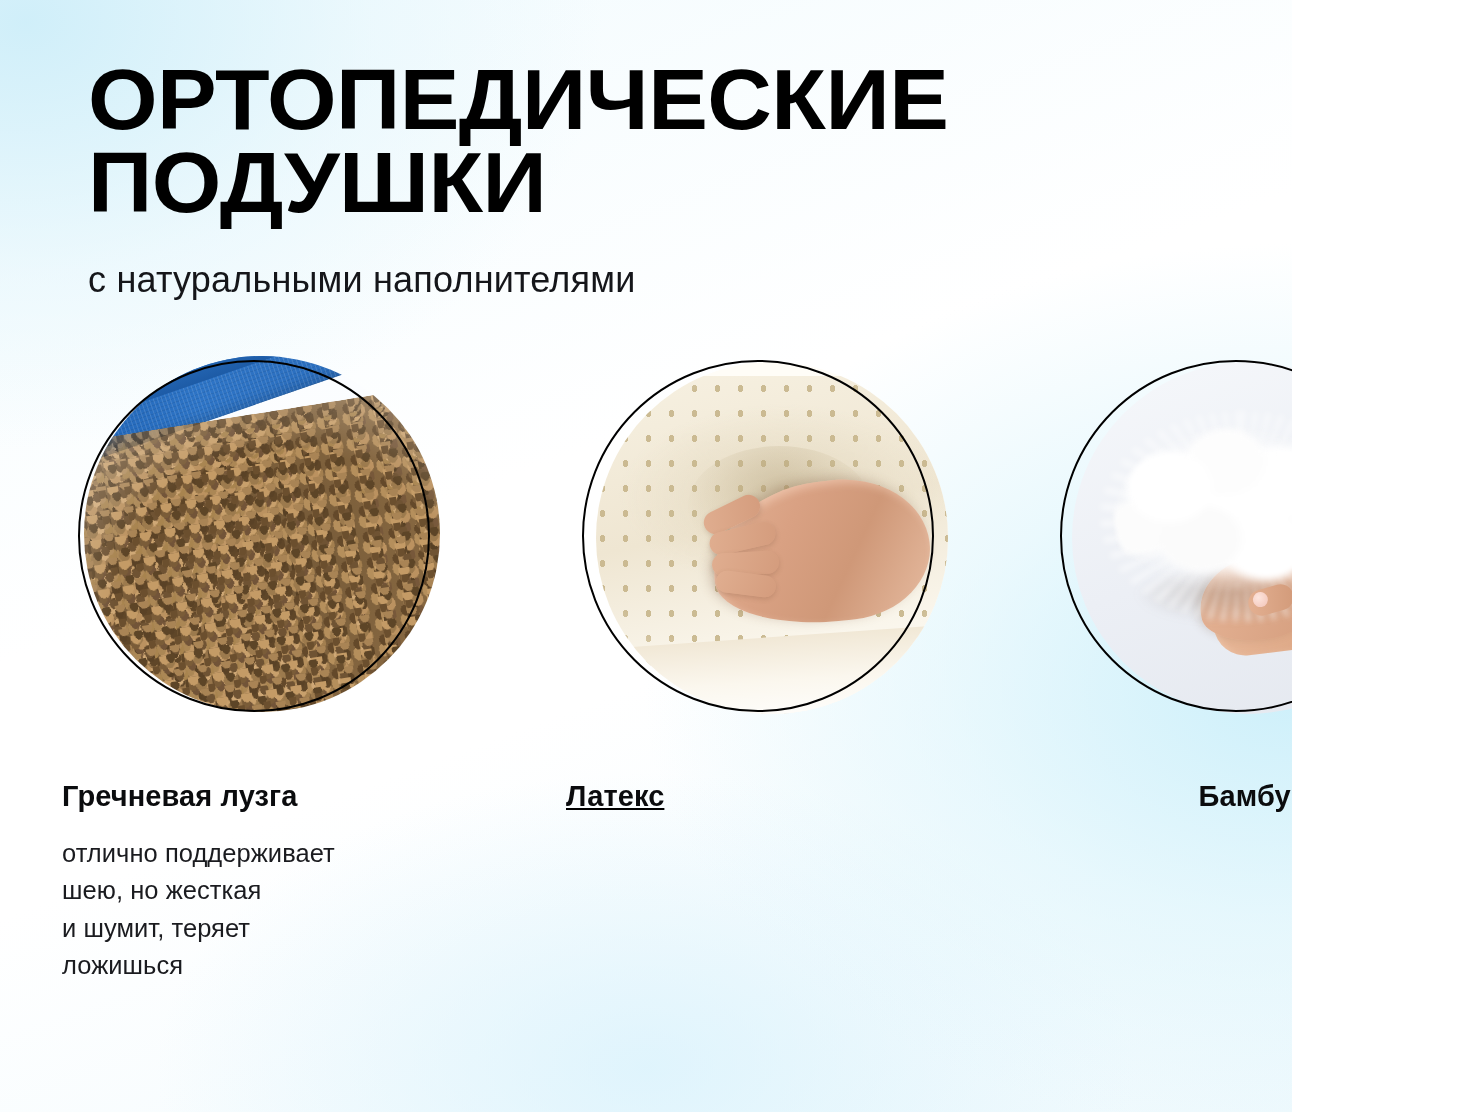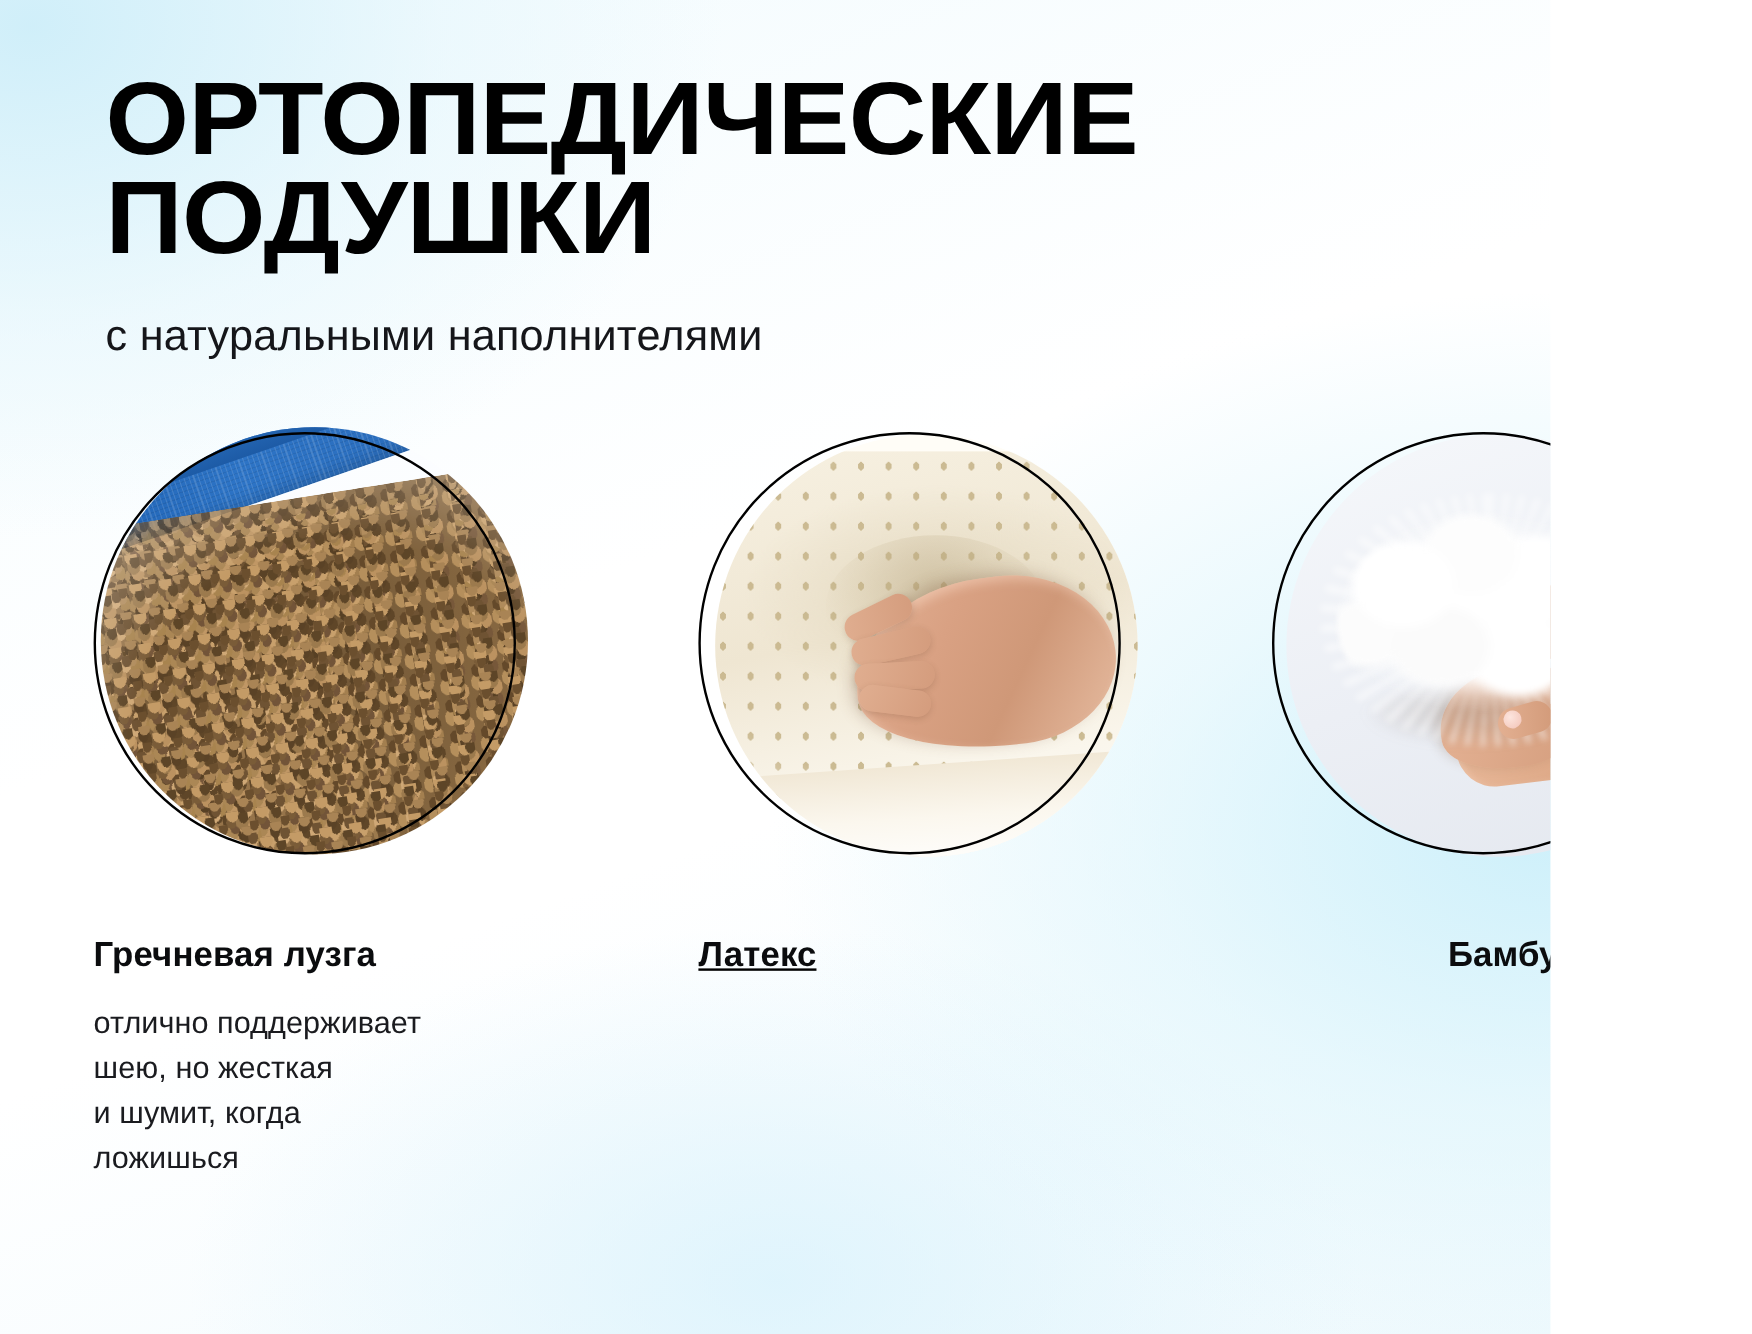--- a/index.html
+++ b/index.html
@@ -213,21 +213,21 @@
       repeating-conic-gradient(from 0deg at 50% 50%,rgba(255,255,255,.9) 0deg 2deg,rgba(255,255,255,0) 2deg 7deg);
     border-radius:50%;filter:blur(3px);opacity:.8;
   }
   .ph3 .shadow{
     position:absolute;left:18%;top:58%;width:52%;height:16%;
     background:radial-gradient(ellipse at 50% 50%,rgba(120,100,85,.35),transparent 70%);
     filter:blur(5px);
   }
 
   
-  .caption{margin-left:16px;}
+  .caption{margin-left:0;}
   .c1 .caption{padding-top:68px;}
   .c2 .caption{padding-top:68px;text-decoration:underline;}
   .c3 .caption{padding-top:68px;text-align:center;}
   .cap-title{
     font-size:29px;font-weight:700;color:#0b0c0e;margin:0 0 22px 0;
     letter-spacing:.1px;
   }
   .cap-body{
     font-size:25.5px;font-weight:400;color:#1a1b1f;margin:0;
     line-height:1.47;white-space:pre-line;letter-spacing:.05px;
@@ -256,21 +256,21 @@
           <div class="whiteband"></div>
           <div class="blueband2"></div>
           <div class="grain"></div>
         </div>
         <div class="ring"></div>
       </div>
       <div class="caption">
         <h2 class="cap-title">Гречневая лузга</h2>
         <p class="cap-body">отлично поддерживает
 шею, но жесткая
-и шумит, когда
+и шумит, теряет
 ложишься</p>
       </div>
     </div>
 
     <div class="col c2">
       <div class="media">
         <div class="photo ph2">
           <div class="foam"></div>
           <div class="holes"></div>
           <div class="dent"></div>

